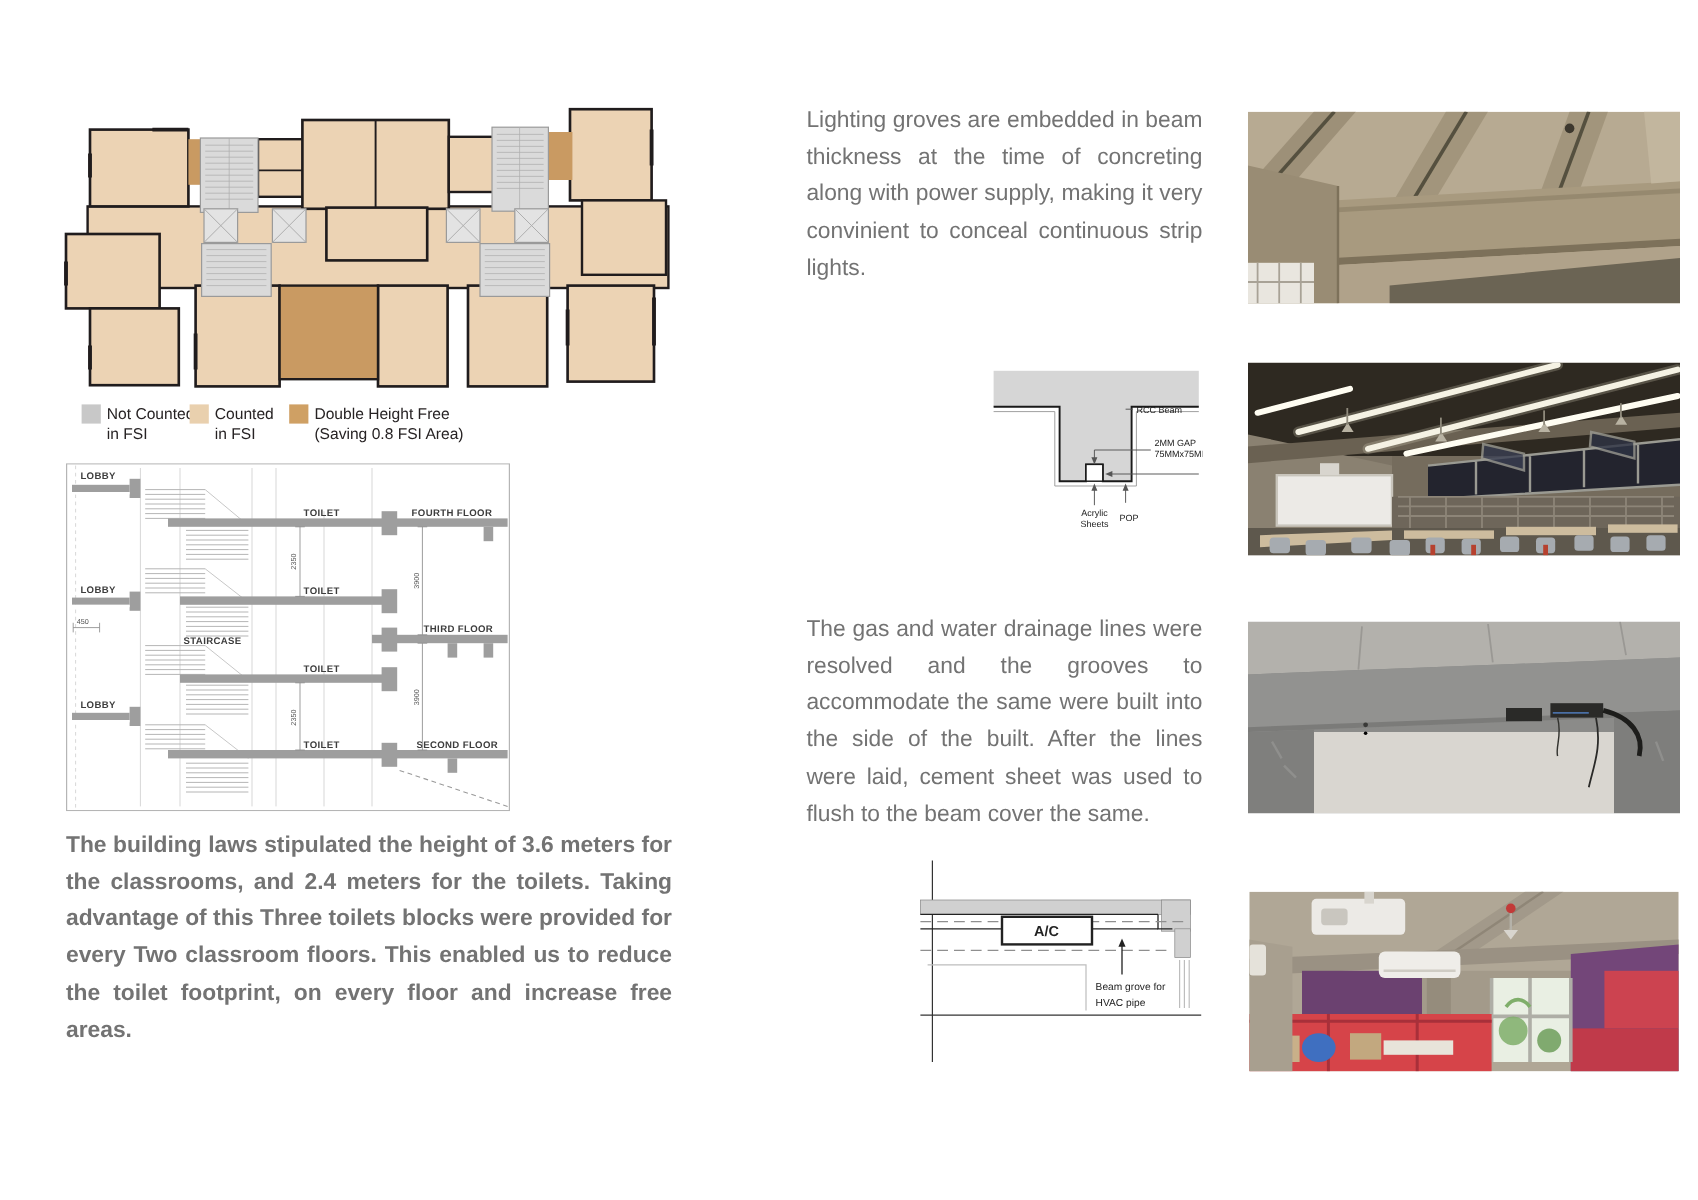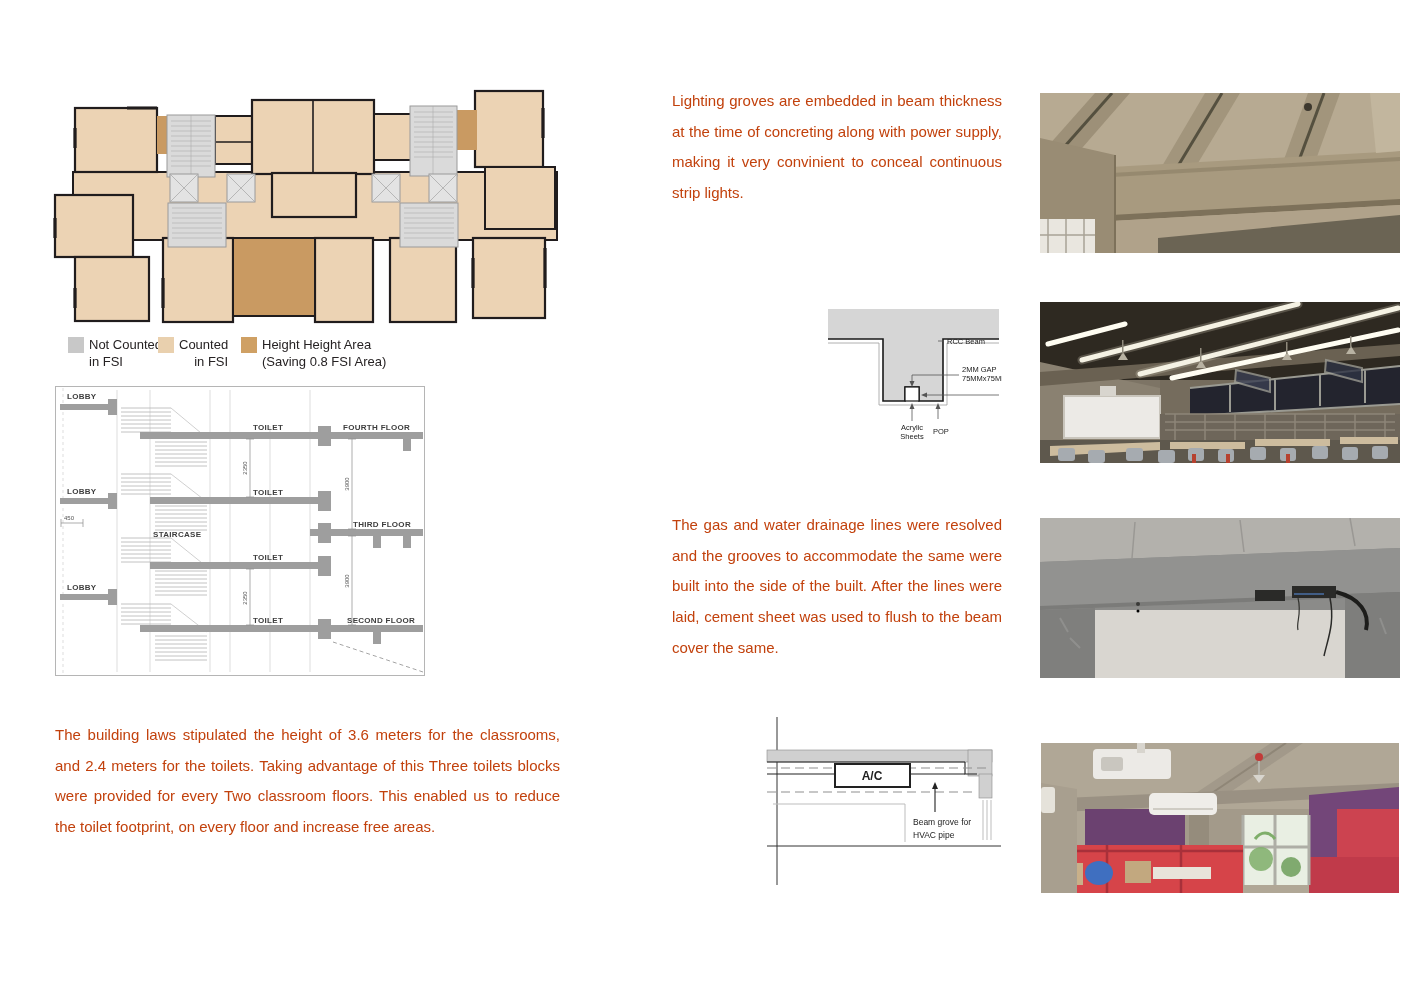--- a/index.html
+++ b/index.html
@@ -1,20 +1,20 @@
 <!DOCTYPE html>
 <html><head>
 <meta charset="utf-8">
 <style>
   html,body{margin:0;padding:0;background:#fff;}
   .page{position:relative;width:1415px;height:1000px;background:#ffffff;overflow:hidden;
         font-family:"Liberation Sans","DejaVu Sans",sans-serif;color:#262223;}
   .abs{position:absolute;}
   
-  .copy{font-size:15px;line-height:30.7px;text-align:justify;color:#c2410c;}
+  .copy{font-size:19px;line-height:30.7px;text-align:justify;color:#737373;}
   .copy p{margin:0;}
   
   .legend-item{position:absolute;top:337px;display:flex;align-items:flex-start;}
   .chip{width:16px;height:16px;margin-right:5px;flex:0 0 auto;}
   .legend-label{font-size:13px;line-height:16.5px;color:#262223;}
   
   svg text{font-family:"Liberation Sans","DejaVu Sans",sans-serif;}
   .sec-label{font-size:8px;font-weight:bold;fill:#3d3d3d;letter-spacing:.3px;}
   .dim-label{font-size:6px;fill:#555;}
   .det-label{font-size:7.5px;fill:#222;}
@@ -84,30 +84,30 @@
       <path d="M30 40v20M112 20h-30M498 20v30M10 130v20M500 160v40M30 200v20M118 190v30M428 170v30"></path>
     </g>
   </svg>
 
   <div class="legend-item" style="left:68px;">
     <span class="chip" style="background:#c8c8c8"></span>
     <span class="legend-label">
       <span>Not Counted</span><br><span>in FSI</span>
     </span>
   </div>
-  <div class="legend-item" style="left:158px;text-align:right;">
+  <div class="legend-item" style="left:158px;">
     <span class="chip" style="background:#e9d0ae"></span>
     <span class="legend-label">
       <span>Counted</span><br><span>in FSI</span>
     </span>
   </div>
   <div class="legend-item" style="left:241px;">
     <span class="chip" style="background:#cfa064"></span>
     <span class="legend-label">
-      <span>Height Height Area</span><br><span>(Saving 0.8 FSI Area)</span>
+      <span>Double Height Free</span><br><span>(Saving 0.8 FSI Area)</span>
     </span>
   </div>
 
   <svg class="abs" style="left:55px;top:386px;" width="370" height="290" viewBox="0 0 370 290">
     <rect x="0.5" y="0.5" width="369" height="289" fill="#ffffff" stroke="#b5b5b5" stroke-width="1"></rect>
 
     <g stroke="#cfcfcf" stroke-width="0.7">
       <line x1="62" y1="4" x2="62" y2="286"></line>
         <line x1="95" y1="4" x2="95" y2="286"></line>
       <line x1="155" y1="4" x2="155" y2="286"></line>
@@ -190,21 +190,21 @@
     </g>
     <g>
       <text class="dim-label" transform="rotate(-90 192 82)" x="192" y="82" text-anchor="middle">2350</text>
       <text class="dim-label" transform="rotate(-90 192 212)" x="192" y="212" text-anchor="middle">2350</text>
       <text class="dim-label" transform="rotate(-90 294 98)" x="294" y="98" text-anchor="middle">3900</text>
       <text class="dim-label" transform="rotate(-90 294 195)" x="294" y="195" text-anchor="middle">3900</text>
       <text class="dim-label" x="9" y="134">450</text>
     </g>
   </svg>
 
-  <div class="abs copy" style="left:55px;top:720px;width:505px;">
+  <div class="abs copy" style="left:55px;top:690px;width:505px;font-weight:bold;">
     <p>The building laws stipulated the height of 3.6 meters for the classrooms, and 2.4 meters for the toilets. Taking advantage of this Three toilets blocks were provided for every Two classroom floors. This enabled us to reduce the toilet footprint, on every floor and increase free areas.</p>
   </div>
 
   <div class="abs copy" style="left:672px;top:86px;width:330px;">
     <p>Lighting groves are embedded in beam thickness at the time of concreting along with power supply, making it very convinient to conceal continuous strip lights.</p>
   </div>
   <div class="abs copy" style="left:672px;top:510px;width:330px;">
     <p>The gas and water drainage lines were resolved and the grooves to accommodate the same were built into the side of the built. After the lines were laid, cement sheet was used to flush to the beam cover the same.</p>
   </div>
 

